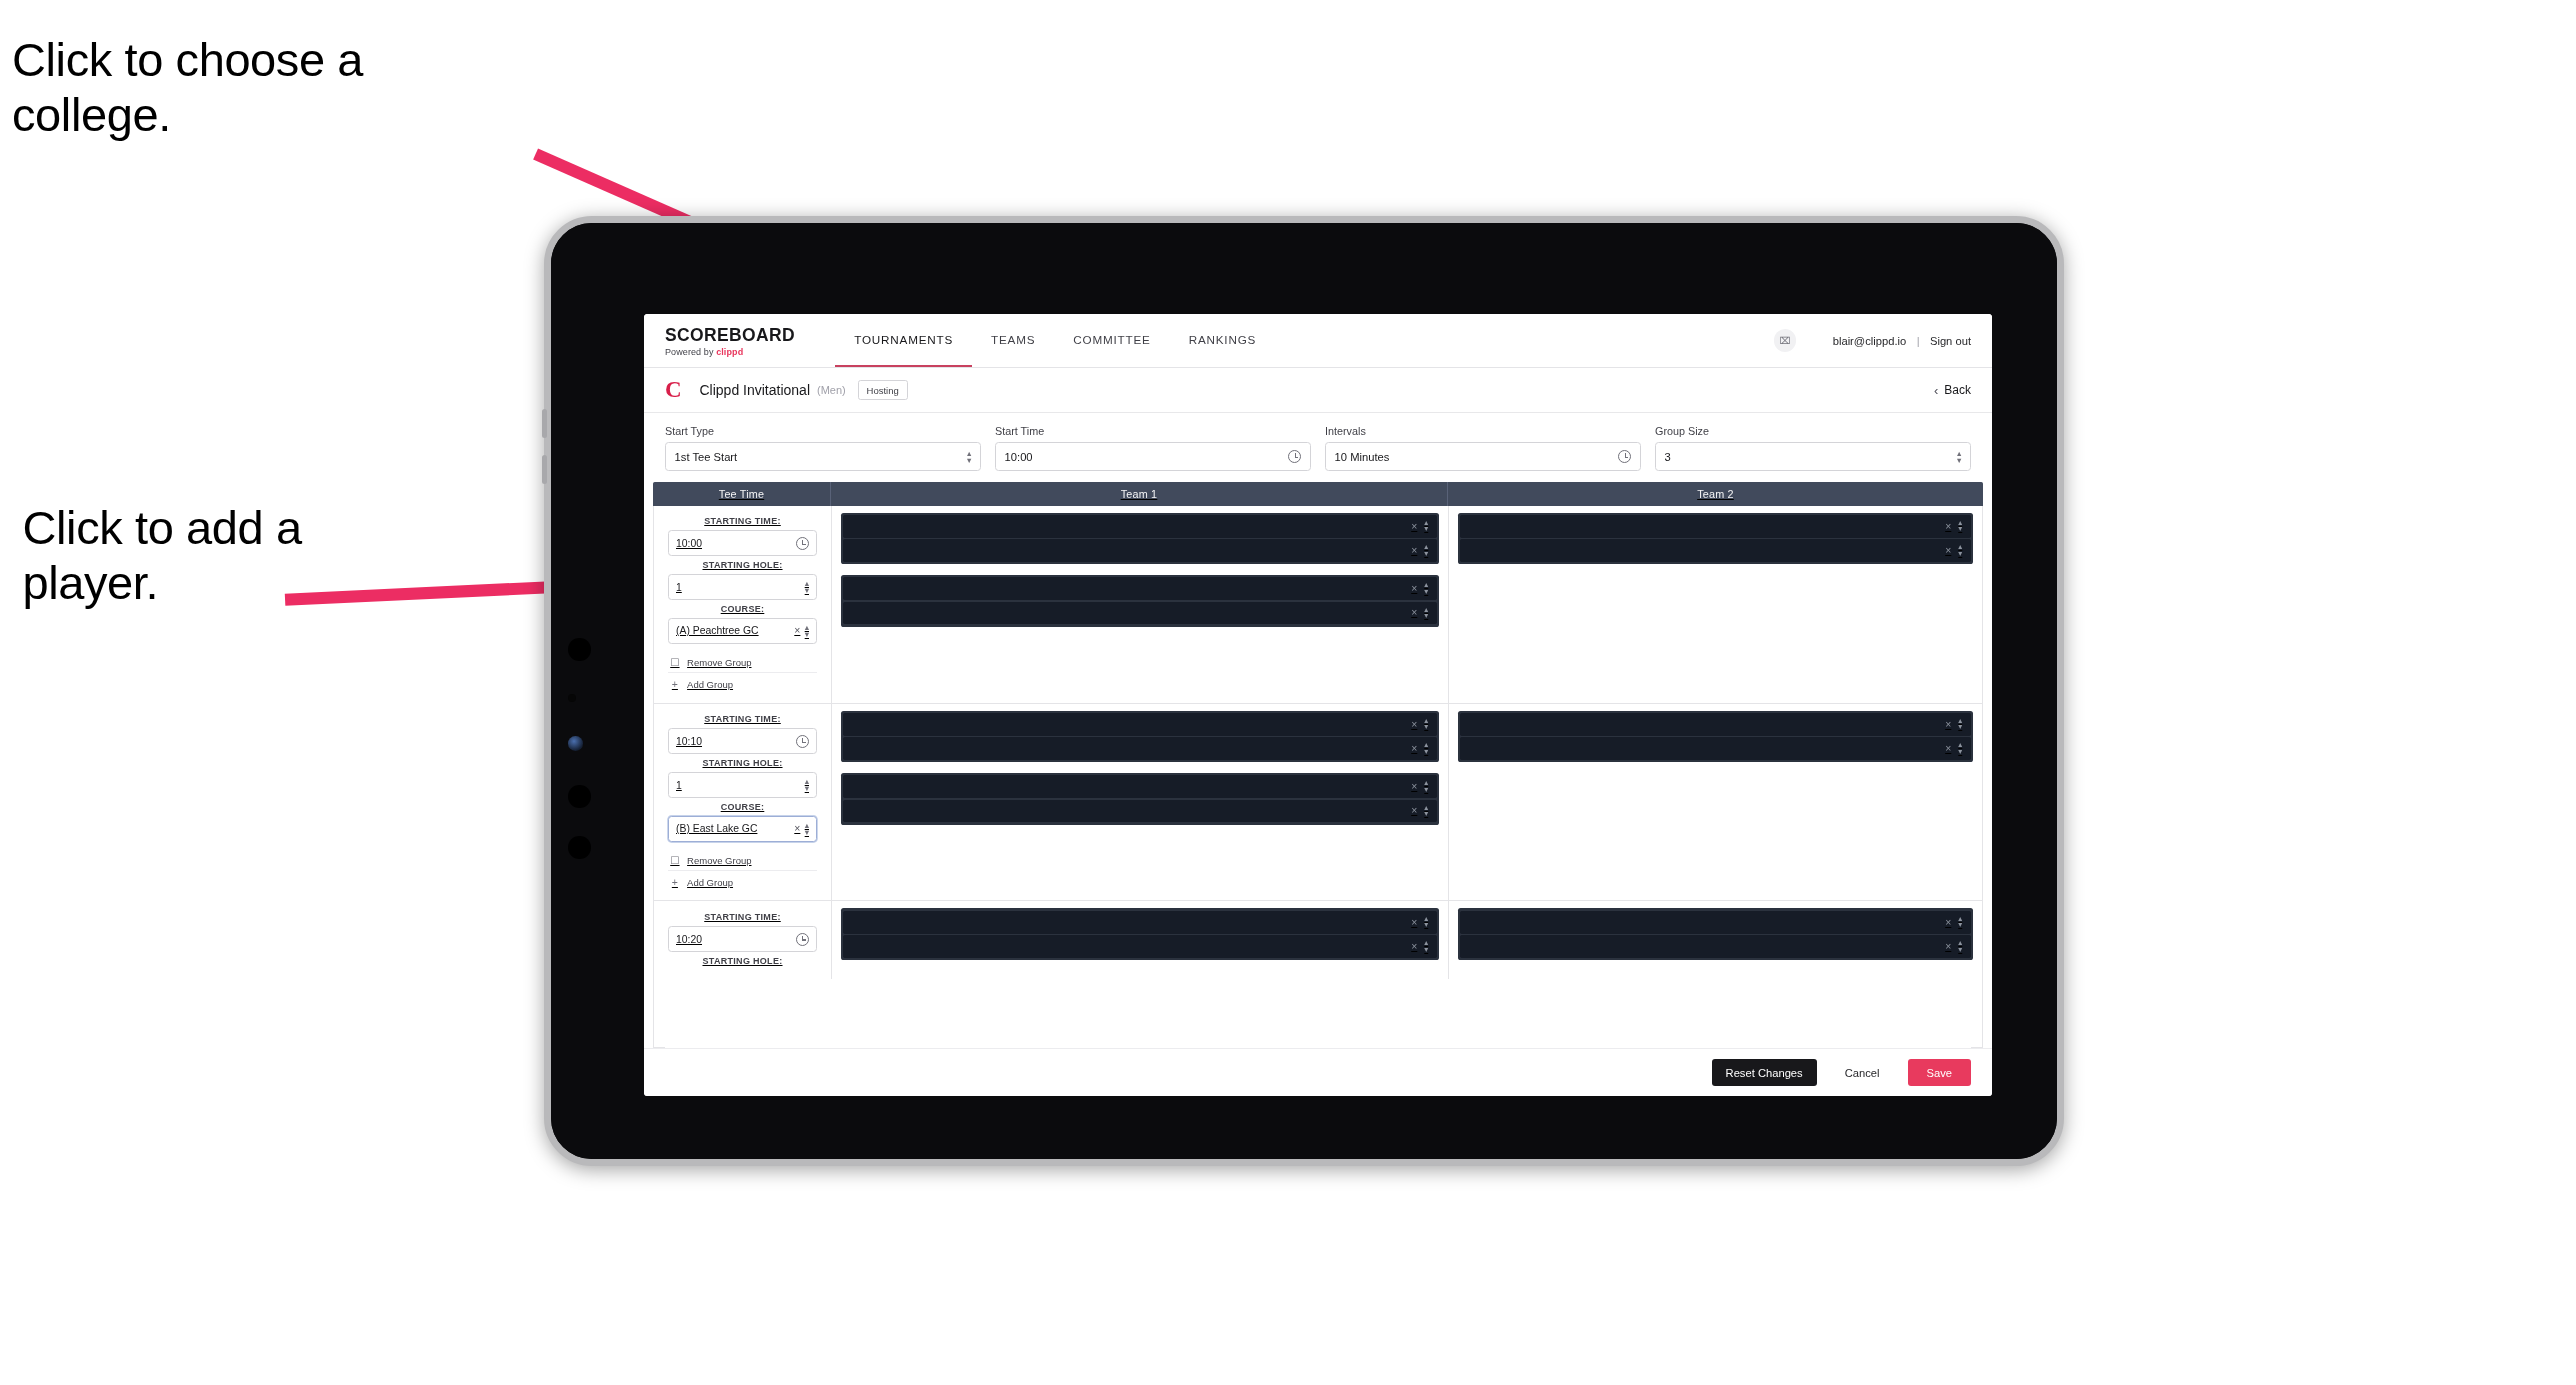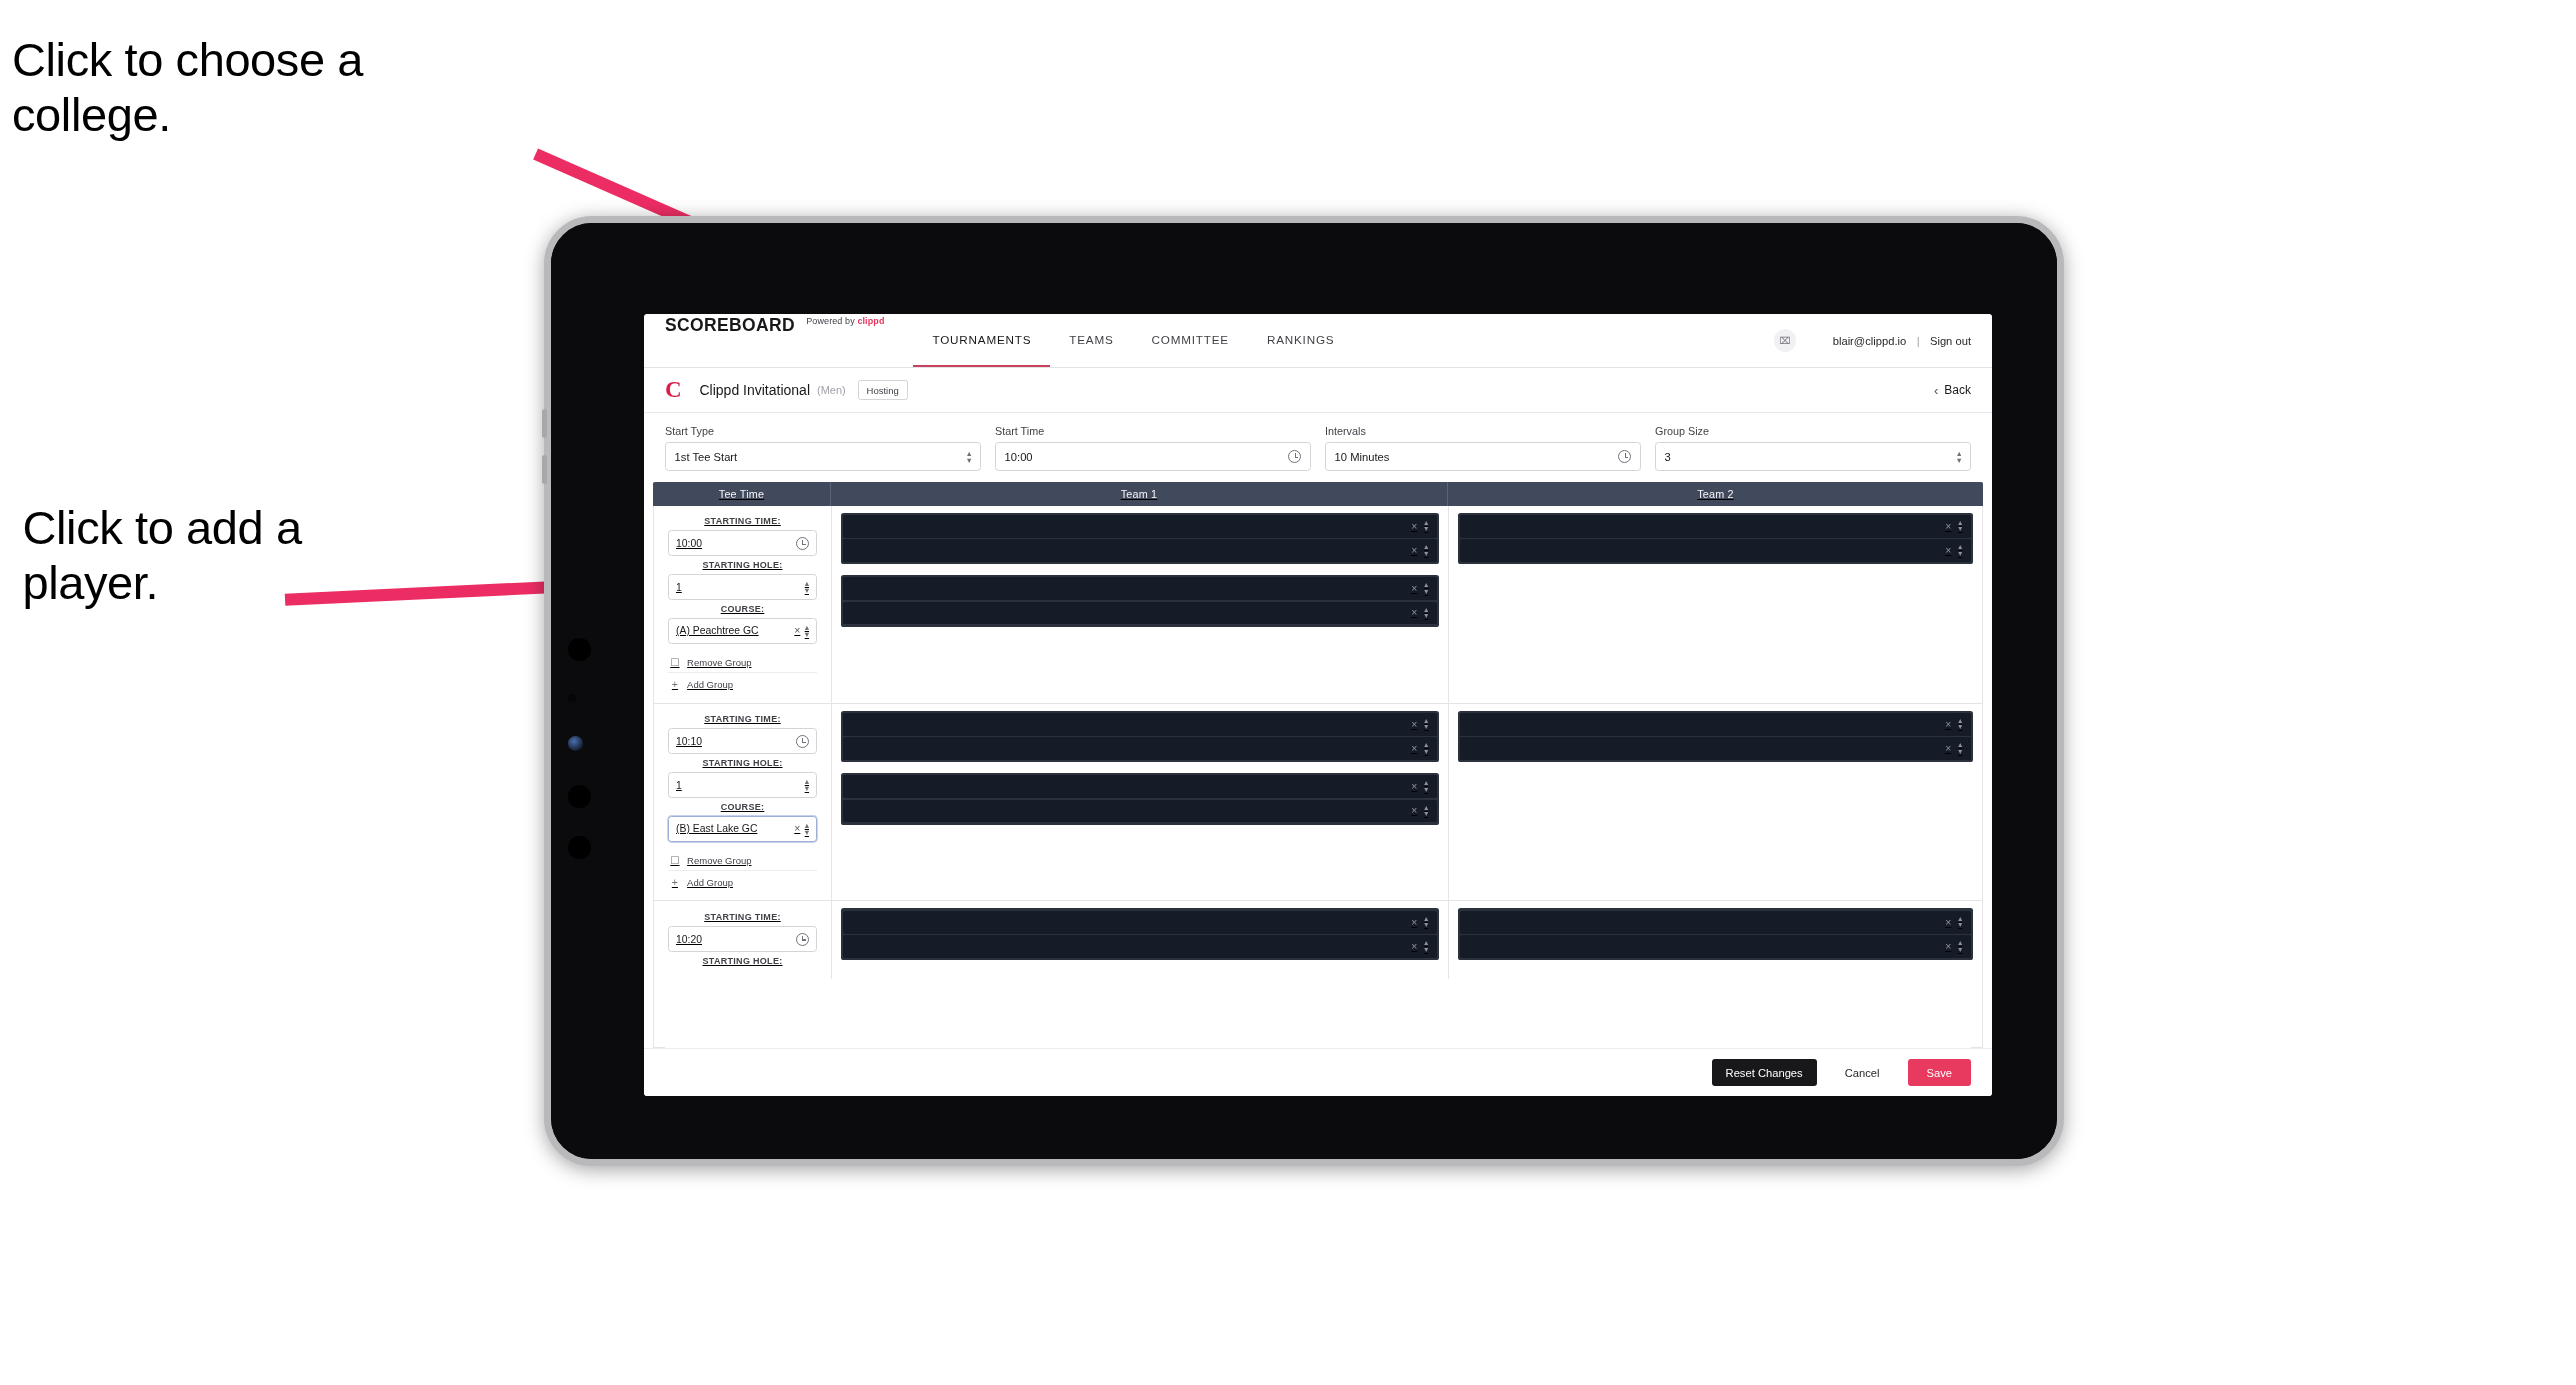--- a/index.html
+++ b/index.html
@@ -69,21 +69,21 @@
     display: flex; flex-direction: column;
   }
 
   
   .topnav {
     height: 54px; flex: none;
     background: #fff;
     border-bottom: 0.9px solid #e4e4e7;
     display: flex; align-items: stretch; padding-left: 21px;
   }
-  .brand { display: flex; flex-direction: row; justify-content: center; padding-right: 29px; }
+  .brand { display: flex; flex-direction: column; justify-content: center; padding-right: 29px; }
   .brand-name {
     font-size: 19px; font-weight: 700; letter-spacing: 0.4px; color: #18181b;
     font-family: "Liberation Sans", sans-serif;
     transform: scaleX(.92);
     transform-origin: left center;
   }
   .brand-sub { font-size: 9px; color: #3f3f46; margin-top: 1.7px; letter-spacing: 0.1px;}
   .brand-sub .pink { color: #e8365d; font-weight: 700; }
 
   .navtabs { display: flex; align-items: stretch; }

